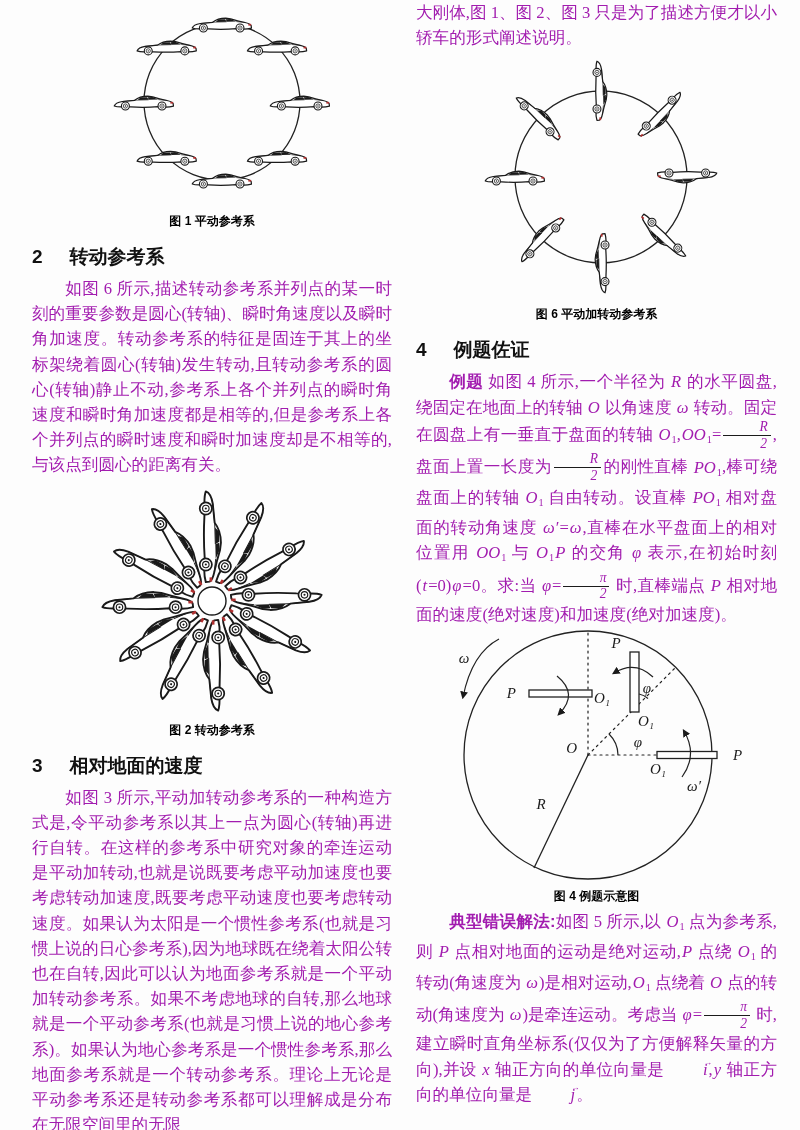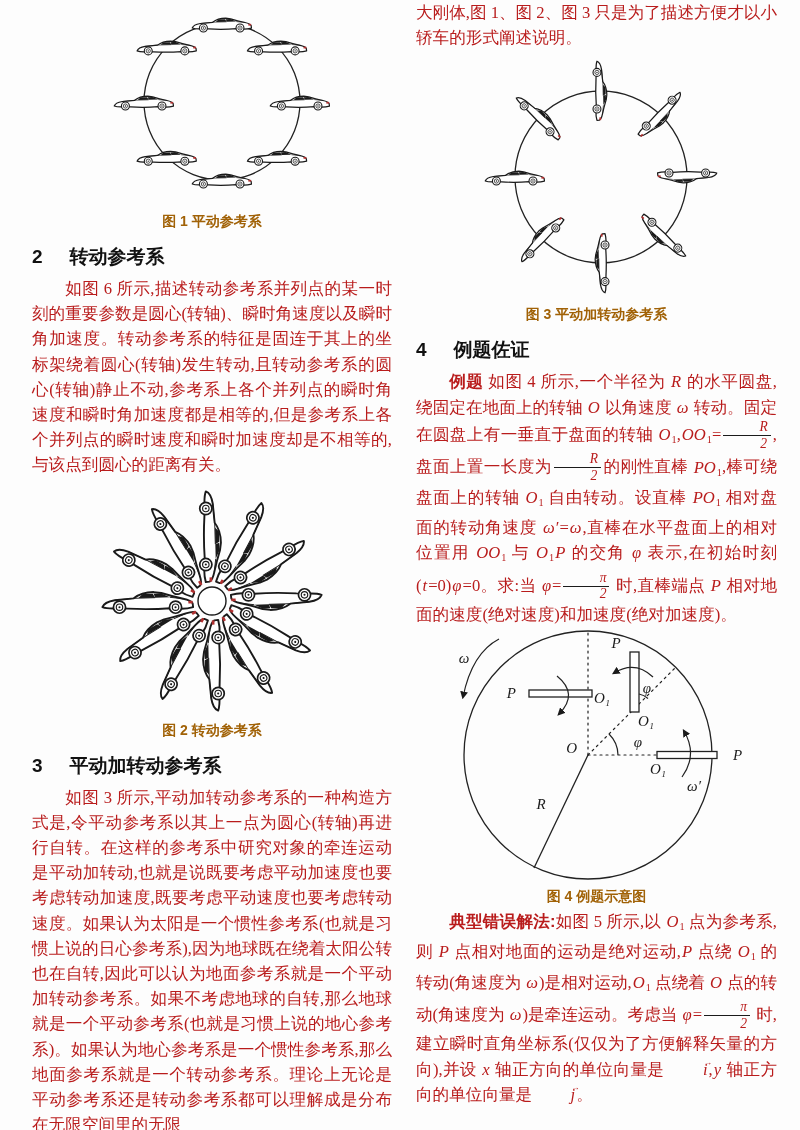--- a/index.html
+++ b/index.html
@@ -3,31 +3,31 @@
 <meta charset="utf-8">
 <style>
   html,body{margin:0;padding:0;background:#ffffff;}
   body{width:800px;height:1130px;overflow:hidden;}
   .page{position:relative;width:800px;height:1130px;background:#fdfdfd;color:#1b1b1b;}
   .col{position:absolute;top:0;}
   .col-l{left:32px;width:360px;}
   .col-r{left:416px;width:361px;}
 
   .body{font-family:"Liberation Serif", "DejaVu Serif", serif;font-size:16.6px;line-height:25.2px;
-        text-align:justify;margin:0;color:#b91c1c;}
+        text-align:justify;margin:0;color:#a21caf;}
   .ind{text-indent:2em;}
 
   h2.sec{font-family:"Liberation Sans", "DejaVu Sans", sans-serif;font-size:19px;font-weight:bold;
          color:#111;margin:15px 0 7px 0;line-height:24px;}
   .sec-t{margin-left:27px;}
 
   .figblock{margin:0;text-align:center;}
   .figblock svg{display:block;margin:0 auto;}
-  .cap{font-family:"Liberation Sans", "DejaVu Sans", sans-serif;font-weight:bold;font-size:14px;
-       text-align:center;margin:2px 0 4px 0;line-height:18px;color:#a16207;}
+  .cap{font-family:"Liberation Sans", "DejaVu Sans", sans-serif;font-weight:bold;font-size:12px;
+       text-align:center;margin:2px 0 4px 0;line-height:18px;color:#000000;}
 
   b.hei{font-family:Liberation Sans, sans-serif;font-weight:bold;}
   i.m{font-family:"Liberation Serif", "DejaVu Serif", serif;font-style:italic;padding:0 1px;}
   sub{font-size:0.62em;vertical-align:-0.3em;}
 
   .frac{display:inline-block;vertical-align:-0.55em;text-align:center;line-height:1.08;
         font-size:0.82em;font-family:"Liberation Serif", "DejaVu Serif", serif;font-style:italic;padding:0 2px;}
   .frac .fn{display:block;border-bottom:1.2px solid #1b1b1b;padding:0 3px 0.5px 3px;}
   .frac .fd{display:block;padding-top:0.5px;}
 
@@ -97,42 +97,42 @@
           <use href="#car-shape" xlink:href="#car-shape" transform="translate(148,173.42562584220406) rotate(300) scale(0.95) translate(-50,-14)"></use>
           <use href="#car-shape" xlink:href="#car-shape" transform="translate(124.57437415779594,150.00000000000003) rotate(330) scale(0.95) translate(-50,-14)"></use>
           <use href="#car-shape" xlink:href="#car-shape" transform="translate(116,118.00000000000001) rotate(360) scale(0.95) translate(-50,-14)"></use>
           <use href="#car-shape" xlink:href="#car-shape" transform="translate(124.57437415779593,86) rotate(390) scale(0.95) translate(-50,-14)"></use>
           <use href="#car-shape" xlink:href="#car-shape" transform="translate(147.99999999999997,62.574374157795944) rotate(420) scale(0.95) translate(-50,-14)"></use>
           <circle cx="180" cy="118" r="14" fill="#fff" stroke="#1a1a1a" stroke-width="1.4"></circle>
         </svg>
       <figcaption class="cap">图 2 转动参考系</figcaption>
     </figure>
 
-    <h2 class="sec"><span>3</span><span class="sec-t">平动加转动参考系</span></h2>
+    <h2 class="sec"><span>3</span><span class="sec-t">相对地面的速度</span></h2>
 
     <p class="body ind">如图 3 所示,平动加转动参考系的一种构造方式是,令平动参考系以其上一点为圆心(转轴)再进行自转。在这样的参考系中研究对象的牵连运动是平动加转动,也就是说既要考虑平动加速度也要考虑转动加速度,既要考虑平动速度也要考虑转动速度。如果认为太阳是一个惯性参考系(也就是习惯上说的日心参考系),因为地球既在绕着太阳公转也在自转,因此可以认为地面参考系就是一个平动加转动参考系。如果不考虑地球的自转,那么地球就是一个平动参考系(也就是习惯上说的地心参考系)。如果认为地心参考系是一个惯性参考系,那么地面参考系就是一个转动参考系。理论上无论是平动参考系还是转动参考系都可以理解成是分布在无限空间里的无限</p>
   </div>
 
   <div class="col col-r">
 
     <p class="body">大刚体,图 1、图 2、图 3 只是为了描述方便才以小轿车的形式阐述说明。</p>
 
     <figure class="figblock" id="mt2">
       <svg id="fig3-svg" width="360" height="248" viewBox="0 0 360 248">
         <circle class="ln" cx="184" cy="122" r="86"></circle>
       <use href="#car-shape" xlink:href="#car-shape" transform="translate(184,36) rotate(90) scale(0.62) translate(-50,-14)"></use>
           <use href="#car-shape" xlink:href="#car-shape" transform="translate(244.81118318204307,61.18881681795691) rotate(135) scale(0.62) translate(-50,-14)"></use>
           <use href="#car-shape" xlink:href="#car-shape" transform="translate(270,122) rotate(180) scale(0.62) translate(-50,-14)"></use>
           <use href="#car-shape" xlink:href="#car-shape" transform="translate(244.8111831820431,182.81118318204307) rotate(225) scale(0.62) translate(-50,-14)"></use>
           <use href="#car-shape" xlink:href="#car-shape" transform="translate(184,208) rotate(270) scale(0.62) translate(-50,-14)"></use>
           <use href="#car-shape" xlink:href="#car-shape" transform="translate(123.18881681795692,182.8111831820431) rotate(315) scale(0.62) translate(-50,-14)"></use>
           <use href="#car-shape" xlink:href="#car-shape" transform="translate(98,122.00000000000001) rotate(360) scale(0.62) translate(-50,-14)"></use>
           <use href="#car-shape" xlink:href="#car-shape" transform="translate(123.1888168179569,61.188816817956926) rotate(405) scale(0.62) translate(-50,-14)"></use>
         </svg>
-      <figcaption class="cap">图 3 平动加转动参考系</figcaption>
+      <figcaption class="cap">图 6 平动加转动参考系</figcaption>
     </figure>
 
     <h2 class="sec"><span>4</span><span class="sec-t">例题佐证</span></h2>
 
     <p class="body ind"><b class="hei">例题</b> 如图 4 所示,一个半径为 <i class="m">R</i> 的水平圆盘,绕固定在地面上的转轴 <i class="m">O</i> 以角速度 <i class="m">ω</i> 转动。固定在圆盘上有一垂直于盘面的转轴 <span><i class="m">O</i><sub>1</sub></span>,<span><i class="m">OO</i><sub>1</sub></span>=<span class="frac"><span class="fn">R</span><span class="fd">2</span></span>,盘面上置一长度为<span class="frac"><span class="fn">R</span><span class="fd">2</span></span>的刚性直棒 <span><i class="m">PO</i><sub>1</sub></span>,棒可绕盘面上的转轴 <span><i class="m">O</i><sub>1</sub></span> 自由转动。设直棒 <span><i class="m">PO</i><sub>1</sub></span> 相对盘面的转动角速度 <i class="m">ω′</i>=<i class="m">ω</i>,直棒在水平盘面上的相对位置用 <span><i class="m">OO</i><sub>1</sub></span> 与 <span><i class="m">O</i><sub>1</sub></span><i class="m">P</i> 的交角 <i class="m">φ</i> 表示,在初始时刻(<i class="m">t</i>=0)<i class="m">φ</i>=0。求:当 <i class="m">φ</i>=<span class="frac"><span class="fn">π</span><span class="fd">2</span></span> 时,直棒端点 <i class="m">P</i> 相对地面的速度(绝对速度)和加速度(绝对加速度)。</p>
 
     <figure class="figblock">
       <svg width="360" height="258" viewBox="0 0 360 258">
         <defs>
           <marker id="arr" viewBox="0 0 10 10" refX="7" refY="5" markerWidth="6.5" markerHeight="6.5" orient="auto-start-reverse">

